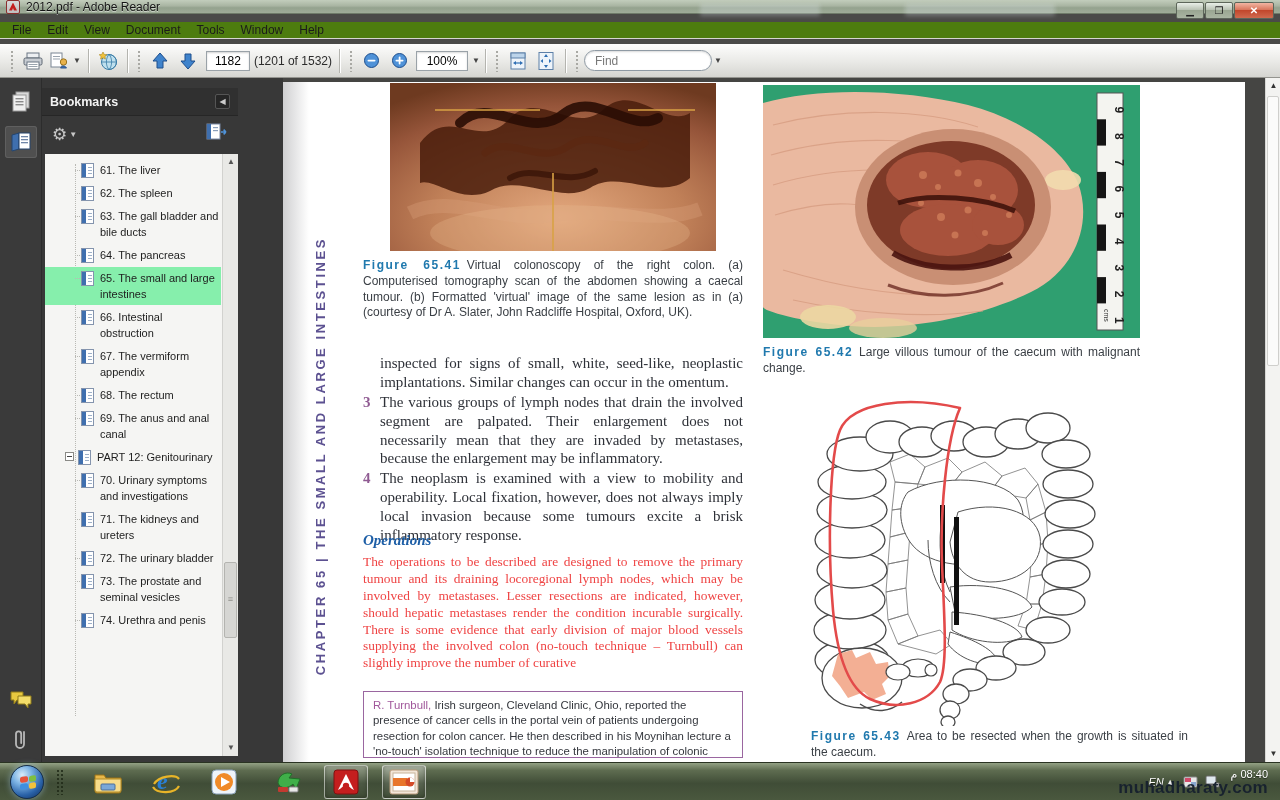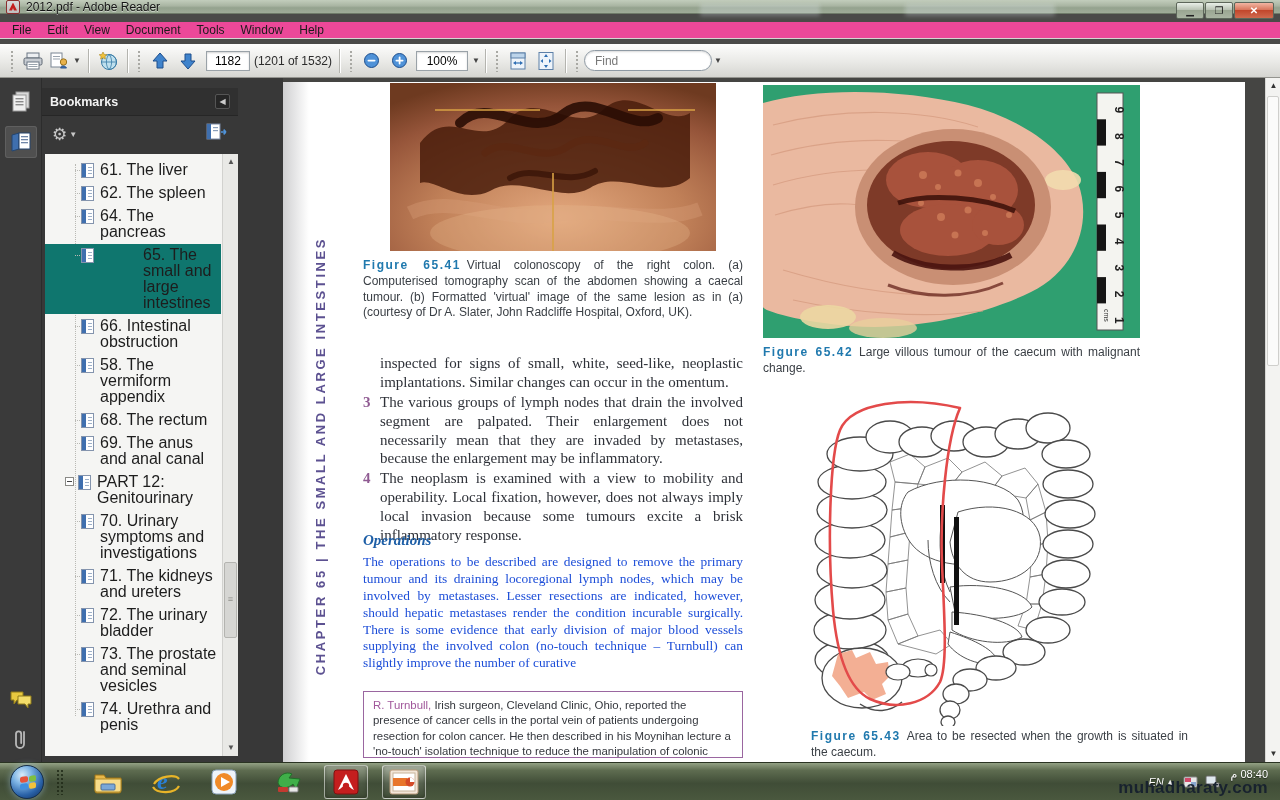--- a/index.html
+++ b/index.html
@@ -14,21 +14,21 @@
   .app-ico { width:14px; height:14px; background:linear-gradient(#d9d9d9,#bfbfbf); border:1px solid #8c2f2f; border-radius:2px; position:relative; flex:none; }
   .app-ico::after { content:""; position:absolute; left:2px; top:2px; right:2px; bottom:2px; background:#c41e1e; clip-path:polygon(50% 0,100% 100%,62% 100%,50% 70%,38% 100%,0 100%); }
   .title-text { font-size:12px; color:#141414; margin-left:6px; text-shadow:0 1px 0 rgba(255,255,255,.5); }
   .win-btns { position:absolute; right:6px; top:2px; display:flex; }
   .win-btn { width:28px; height:17px; border:1px solid #5d665a; border-radius:2px; margin-left:1px;
     background:linear-gradient(#e9efe8,#b9c2b4 45%,#9aa692 50%,#aab5a3); display:flex; align-items:center; justify-content:center;
     font-size:10px; color:#222; }
   .win-btn.close { width:40px; background:linear-gradient(#f2b5a2,#d8765c 45%,#c2472c 50%,#d06a4e); color:#fff; font-weight:bold; }
 
   
-  .menubar { position:absolute; top:22px; left:0; right:0; height:17px; background:#ec4899; border-bottom:1px solid #d6d5d1;
+  .menubar { position:absolute; top:22px; left:0; right:0; height:17px; background:#4d7c0f; border-bottom:1px solid #d6d5d1;
     display:flex; align-items:center; padding-left:4px; }
   .menu-item { font-size:12px; color:#1b1b1b; padding:2px 8px; }
 
   
   .toolbar { position:absolute; top:44px; left:0; right:0; height:34px;
     background:linear-gradient(180deg,#fdfdfc 0%, #e9e9e6 55%, #d5d5d1 100%);
     border-bottom:1px solid #94948f; display:flex; align-items:center; padding-left:6px; }
   .grip { width:5px; height:22px; margin:0 4px;
     background-image:radial-gradient(circle, #a9a9a4 1px, transparent 1.2px); background-size:4px 4px; }
   .tb-sep { width:1px; height:24px; background:#b4b4af; box-shadow:1px 0 0 #fff; margin:0 5px; }
@@ -59,28 +59,28 @@
   .bm-opts { position:absolute; left:0; top:38px; width:196px; height:36px; display:flex; align-items:center; padding:0 10px; }
   .gear { color:#c8c8c8; font-size:17px; }
   .bm-locate { margin-left:auto; }
   .bm-list { position:absolute; left:3px; top:76px; width:193px; bottom:6px; background:#f5f5f3; overflow:hidden; }
   .bm-tree { position:absolute; left:0; top:4px; right:17px; }
   .tree-line { position:absolute; left:30px; top:10px; bottom:40px; width:0; border-left:1px dotted #b9b9b4; }
   .bm-item { position:relative; display:flex; align-items:flex-start; padding:3px 2px 3px 36px; margin:1px 0; }
   .bm-item::before { content:""; position:absolute; left:30px; top:11px; width:7px; border-top:1px dotted #b9b9b4; }
   .bm-item.parent { padding-left:20px; }
   .bm-item.parent::before { display:none; }
-  .bm-item.sel { background:#0f766e;gap:43px; }
+  .bm-item.sel { background:#86efac; }
   .bm-ico { flex:none; width:13px; height:15px; background:#fff; border:1px solid #8494ad; margin-right:6px; margin-top:1px; position:relative; }
   .bm-ico::before { content:""; position:absolute; left:0; top:0; bottom:0; width:4px; background:#3f6fae; }
   .bm-ico::after { content:""; position:absolute; left:6px; right:1px; top:3px; height:8px;
     background:repeating-linear-gradient(180deg,#9db0c8 0 1px, transparent 1px 3px); }
   .bm-exp { flex:none; width:9px; height:9px; border:1px solid #8a8a86; background:#fff; margin:3px 4px 0 0; position:relative; }
   .bm-exp::after { content:""; position:absolute; left:1px; right:1px; top:3px; height:1px; background:#444; }
-  .bm-label { font-size:16px; line-height:16px; color:#1d1d1d; max-width:120px; }
+  .bm-label { font-size:11px; line-height:16px; color:#1d1d1d; max-width:120px; }
   .bm-scroll { position:absolute; right:0; top:0; bottom:0; width:16px; background:#e9e9e6; border-left:1px solid #d2d2cf; }
   .bm-scroll .arr { position:absolute; left:0; width:16px; height:14px; font-size:8px; color:#555; text-align:center; line-height:14px; }
   .bm-thumb { position:absolute; left:1px; width:13px; top:408px; height:76px; background:#d6d6d3; border:1px solid #b4b4b0; border-radius:2px; }
   .bm-thumb::after { content:"≡"; display:block; text-align:center; color:#8f8f8a; font-size:9px; line-height:72px; }
 
   .doc-area { position:absolute; left:283px; top:0; right:0; bottom:0; background:#454543; }
   .page { position:absolute; left:0; top:4px; width:962px; height:681px; background:#fff; }
   .page-shade { position:absolute; left:0; top:0; bottom:0; width:26px; background:linear-gradient(90deg, rgba(120,120,125,.35), rgba(255,255,255,0)); }
   .doc-scroll { position:absolute; right:0; top:0; bottom:0; width:15px; background:#f3f3f1; border-left:1px solid #d8d8d5; }
   .doc-scroll .arr { position:absolute; left:0; width:15px; height:14px; font-size:8px; color:#333; text-align:center; line-height:14px; }
@@ -93,21 +93,21 @@
   .caption { position:absolute; font-size:12px; line-height:1.32; color:#3a3f45; text-align:justify; }
   .cap41 { left:80px; top:176px; width:380px; }
   .figlabel { font-weight:bold; color:#2079ae; letter-spacing:1.5px; margin-right:6px; }
   .bodytext { position:absolute; left:80px; top:271px; width:380px; font-family:"Liberation Serif", serif;
     font-size:15px; line-height:1.26; color:#2e3138; text-align:justify; }
   .li { display:flex; margin-top:1px; }
   .li .num { flex:none; width:17px; color:#8f5a92; font-weight:bold; }
   .ops-head { position:absolute; left:80px; top:450px; font-family:"Liberation Serif", serif; font-weight:bold; font-style:italic;
     font-size:15px; color:#1d5ea6; }
   .ops-para { position:absolute; left:80px; top:472px; width:380px; font-family:"Liberation Serif", serif;
-    font-size:13.4px; line-height:1.26; color:#1d4ed8; text-align:justify; }
+    font-size:13.4px; line-height:1.26; color:#ef4444; text-align:justify; }
   .footnote { position:absolute; left:80px; top:609px; width:380px; height:67px; border:1.5px solid #9a66a0; background:#fff;
     padding:6px 9px; font-size:11.4px; line-height:1.35; color:#33363c; }
   .fn-lead { color:#a1589b; }
   .fig42 { position:absolute; left:480px; top:3px; width:377px; height:253px; }
   .cap42 { left:480px; top:263px; width:377px; }
   .fig43 { position:absolute; left:507px; top:310px; width:315px; height:334px; }
   .cap43 { left:480px; top:647px; width:377px;margin-left:48px; }
 
   
   .taskbar { position:absolute; left:0; right:0; bottom:0; height:38px;
@@ -298,33 +298,37 @@
         <div class="bm-item">
             <span class="bm-ico"></span>
             <span class="bm-label">61. The liver</span>
           </div>
         <div class="bm-item">
             <span class="bm-ico"></span>
             <span class="bm-label">62. The spleen</span>
           </div>
         <div class="bm-item">
             <span class="bm-ico"></span>
+            <span class="bm-label">63. The gall bladder and bile ducts</span>
+          </div>
+        <div class="bm-item">
+            <span class="bm-ico"></span>
             <span class="bm-label">64. The pancreas</span>
           </div>
         <div class="bm-item sel">
             <span class="bm-ico"></span>
             <span class="bm-label">65. The small and large intestines</span>
           </div>
         <div class="bm-item">
             <span class="bm-ico"></span>
             <span class="bm-label">66. Intestinal obstruction</span>
           </div>
         <div class="bm-item">
             <span class="bm-ico"></span>
-            <span class="bm-label">58. The vermiform appendix</span>
+            <span class="bm-label">67. The vermiform appendix</span>
           </div>
         <div class="bm-item">
             <span class="bm-ico"></span>
             <span class="bm-label">68. The rectum</span>
           </div>
         <div class="bm-item">
             <span class="bm-ico"></span>
             <span class="bm-label">69. The anus and anal canal</span>
           </div>
         <div class="bm-item parent">

